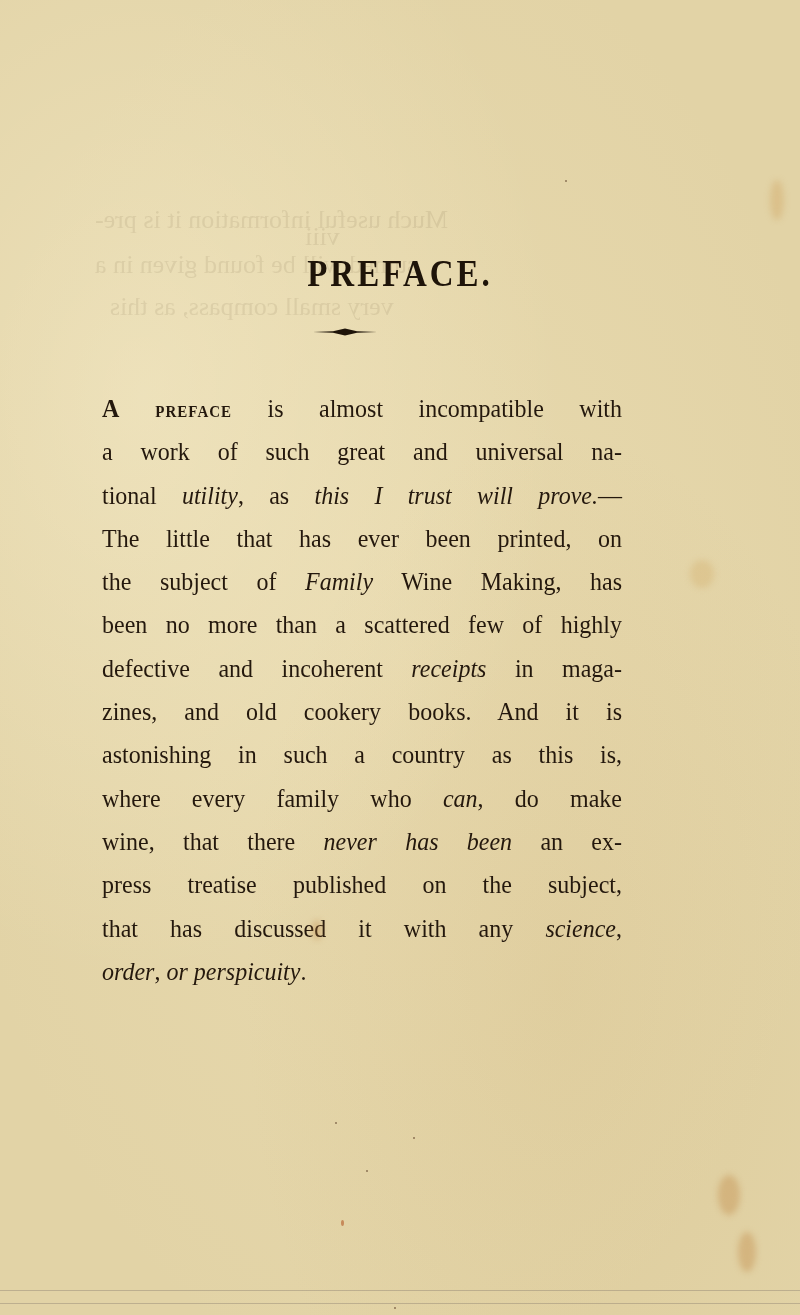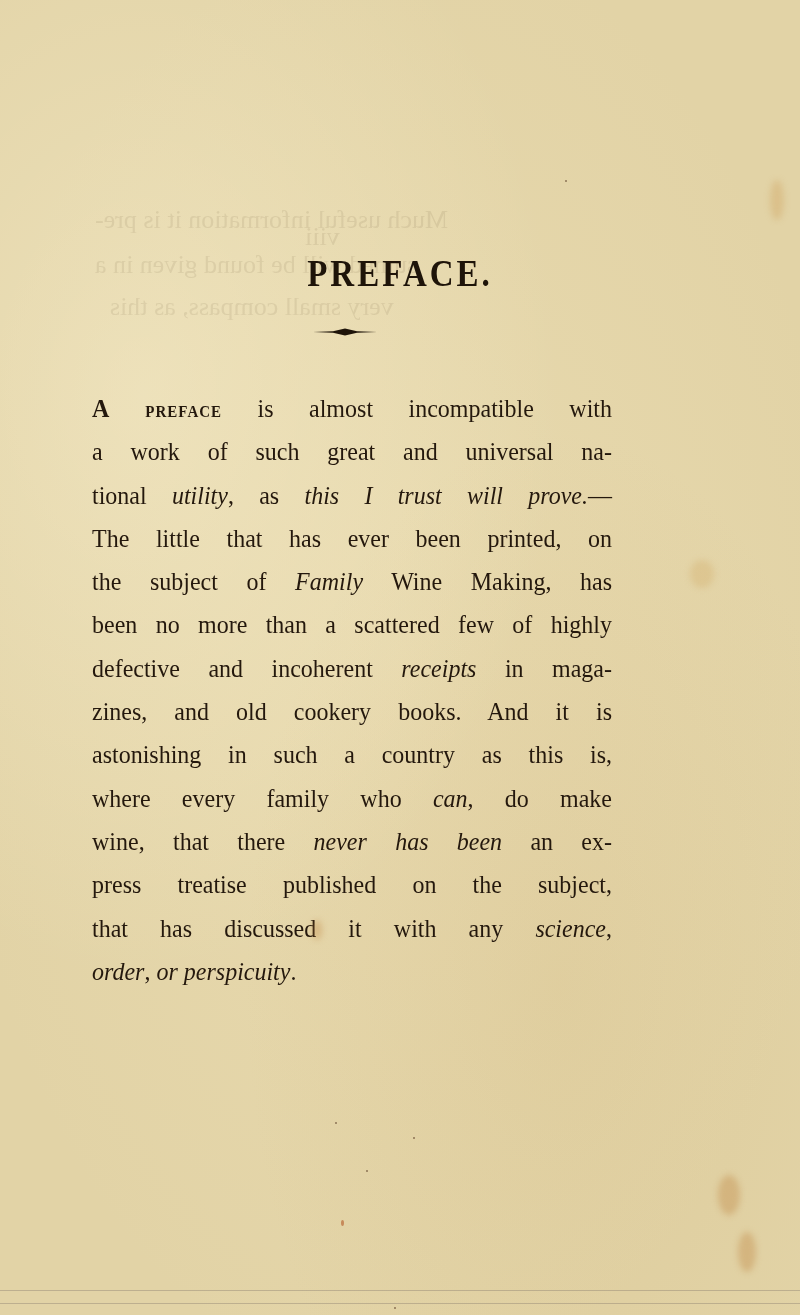--- a/index.html
+++ b/index.html
@@ -49,21 +49,21 @@
     }
     .ornament {
       position: absolute;
       left: 313px;
       top: 327px;
       width: 64px;
       height: 10px;
     }
     .body-text {
       position: absolute;
-      left: 92px;
+      left: 102px;
       top: 387px;
       width: 520px;
     }
     .line {
       height: 43.3px;
       line-height: 43.3px;
       font-size: 24px;
       white-space: nowrap;
       text-align: justify;
       text-align-last: justify;

